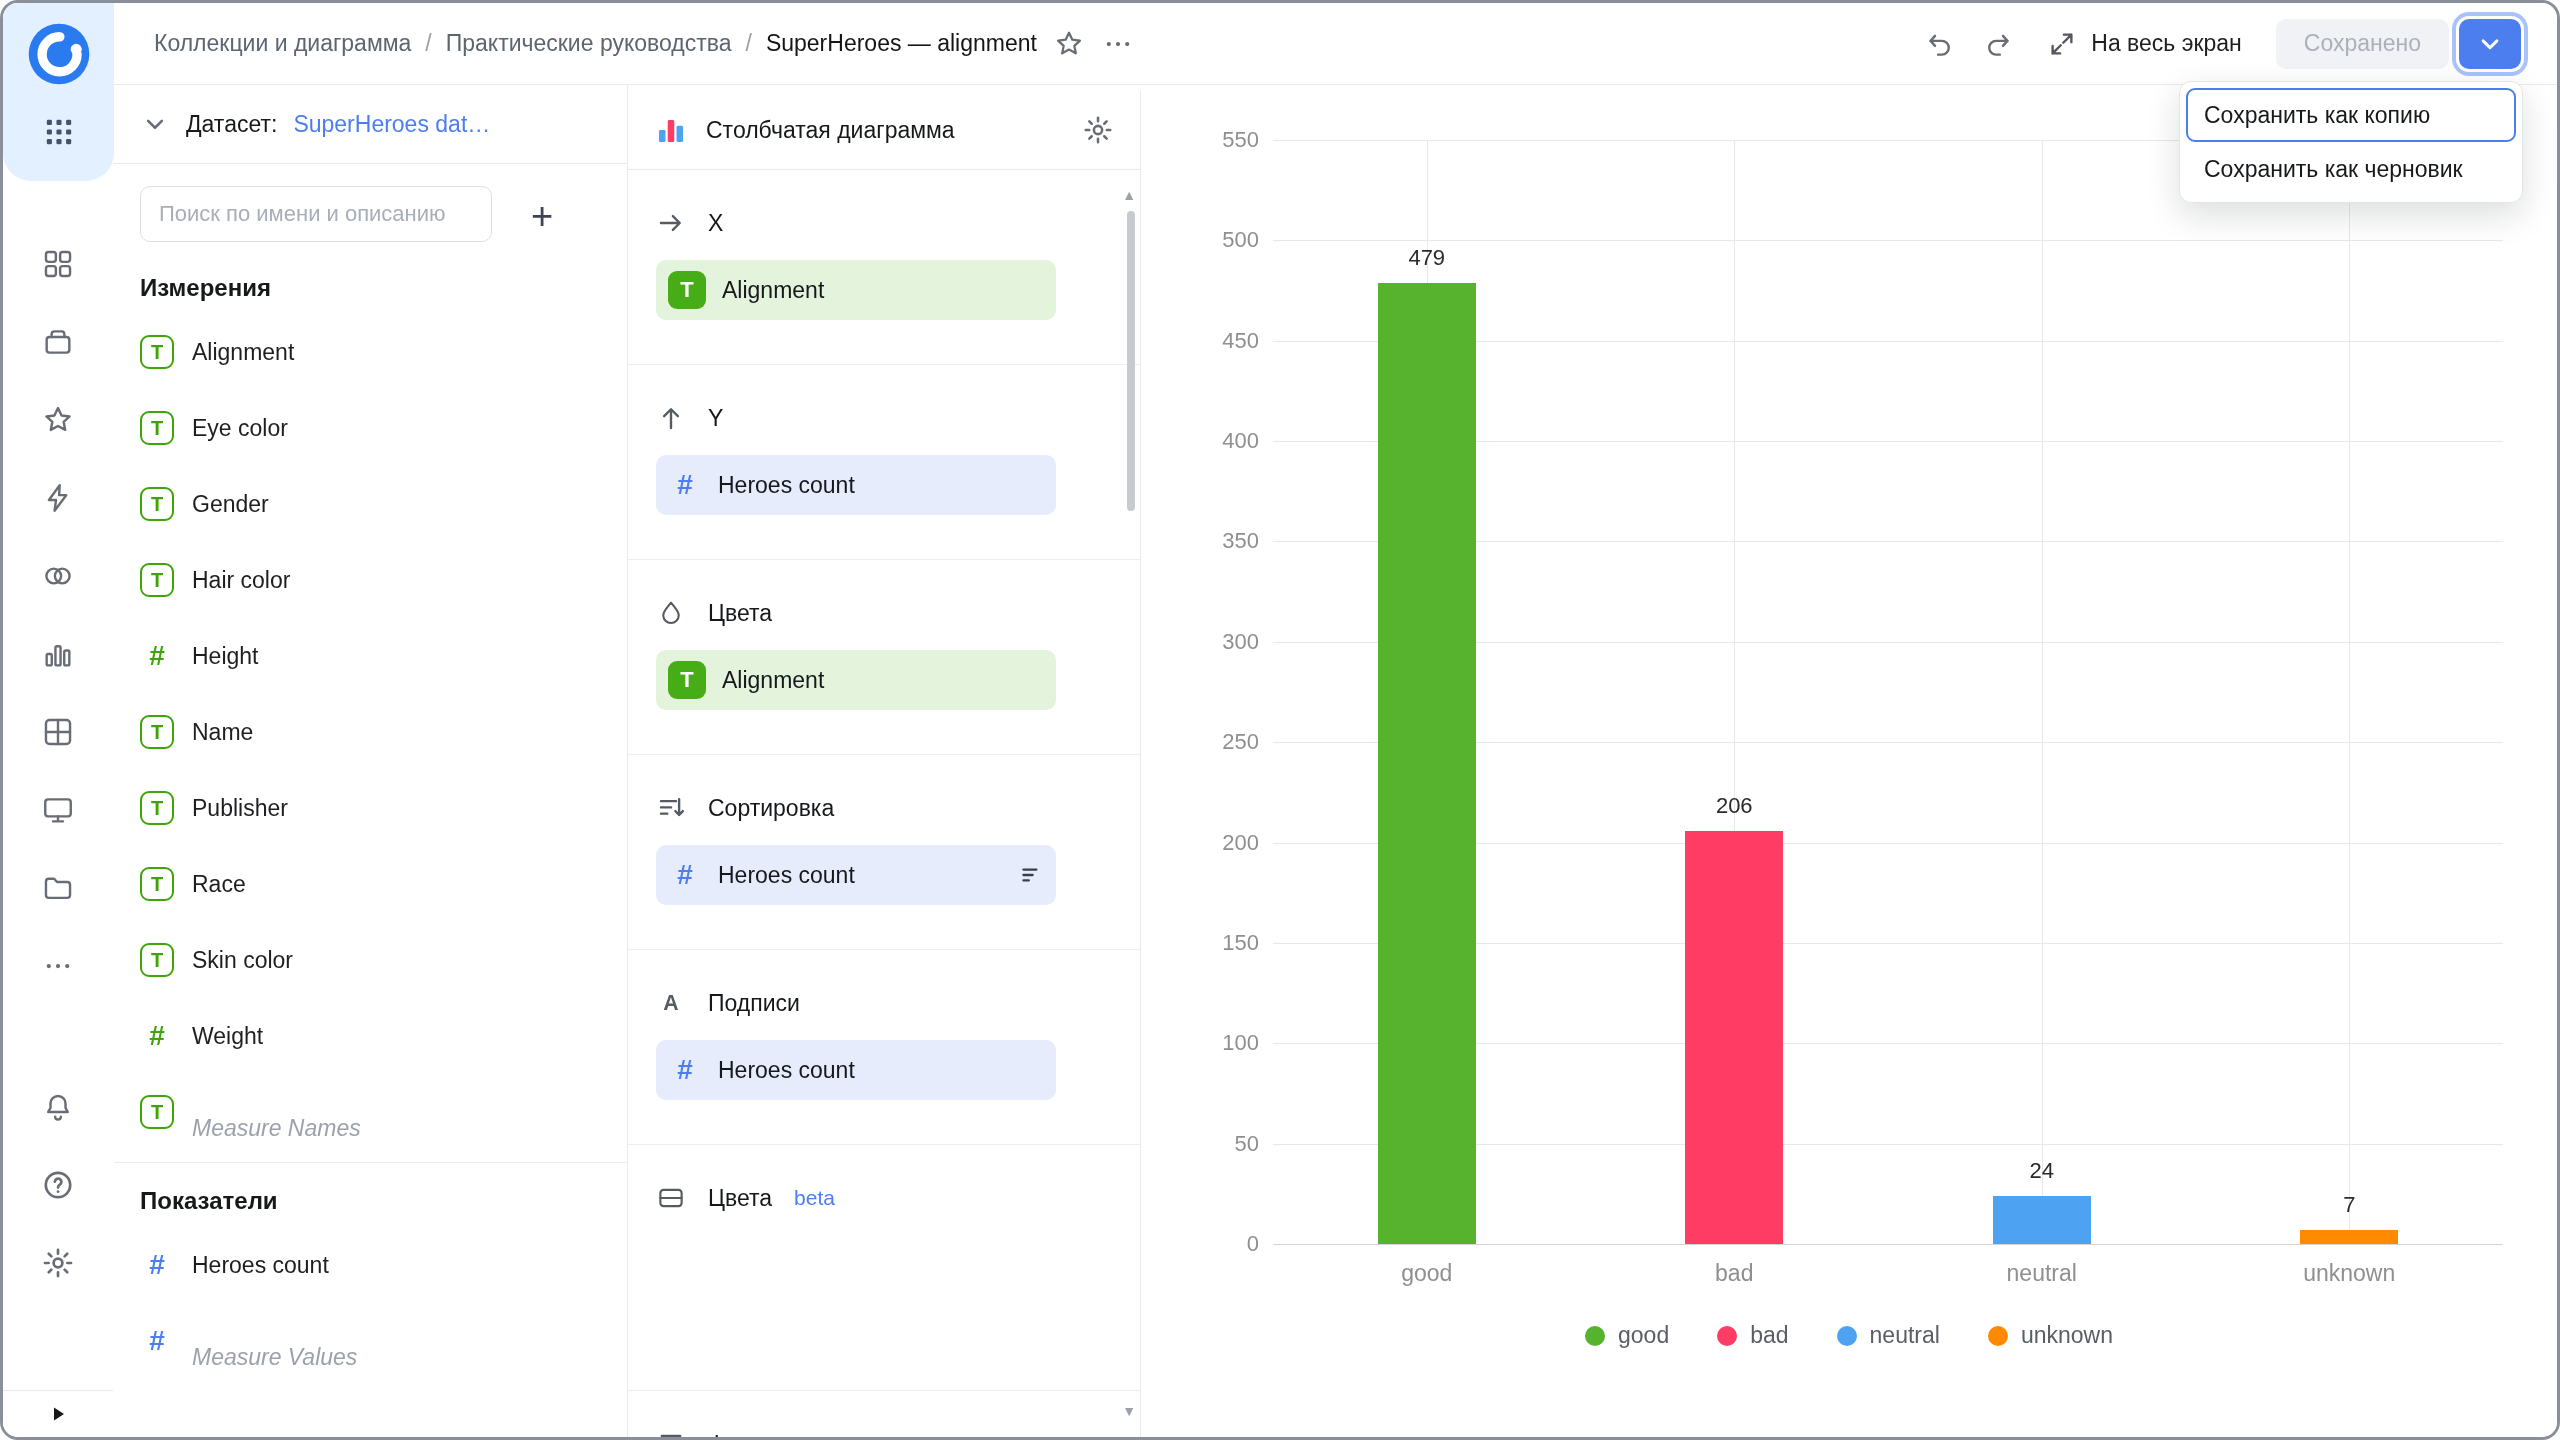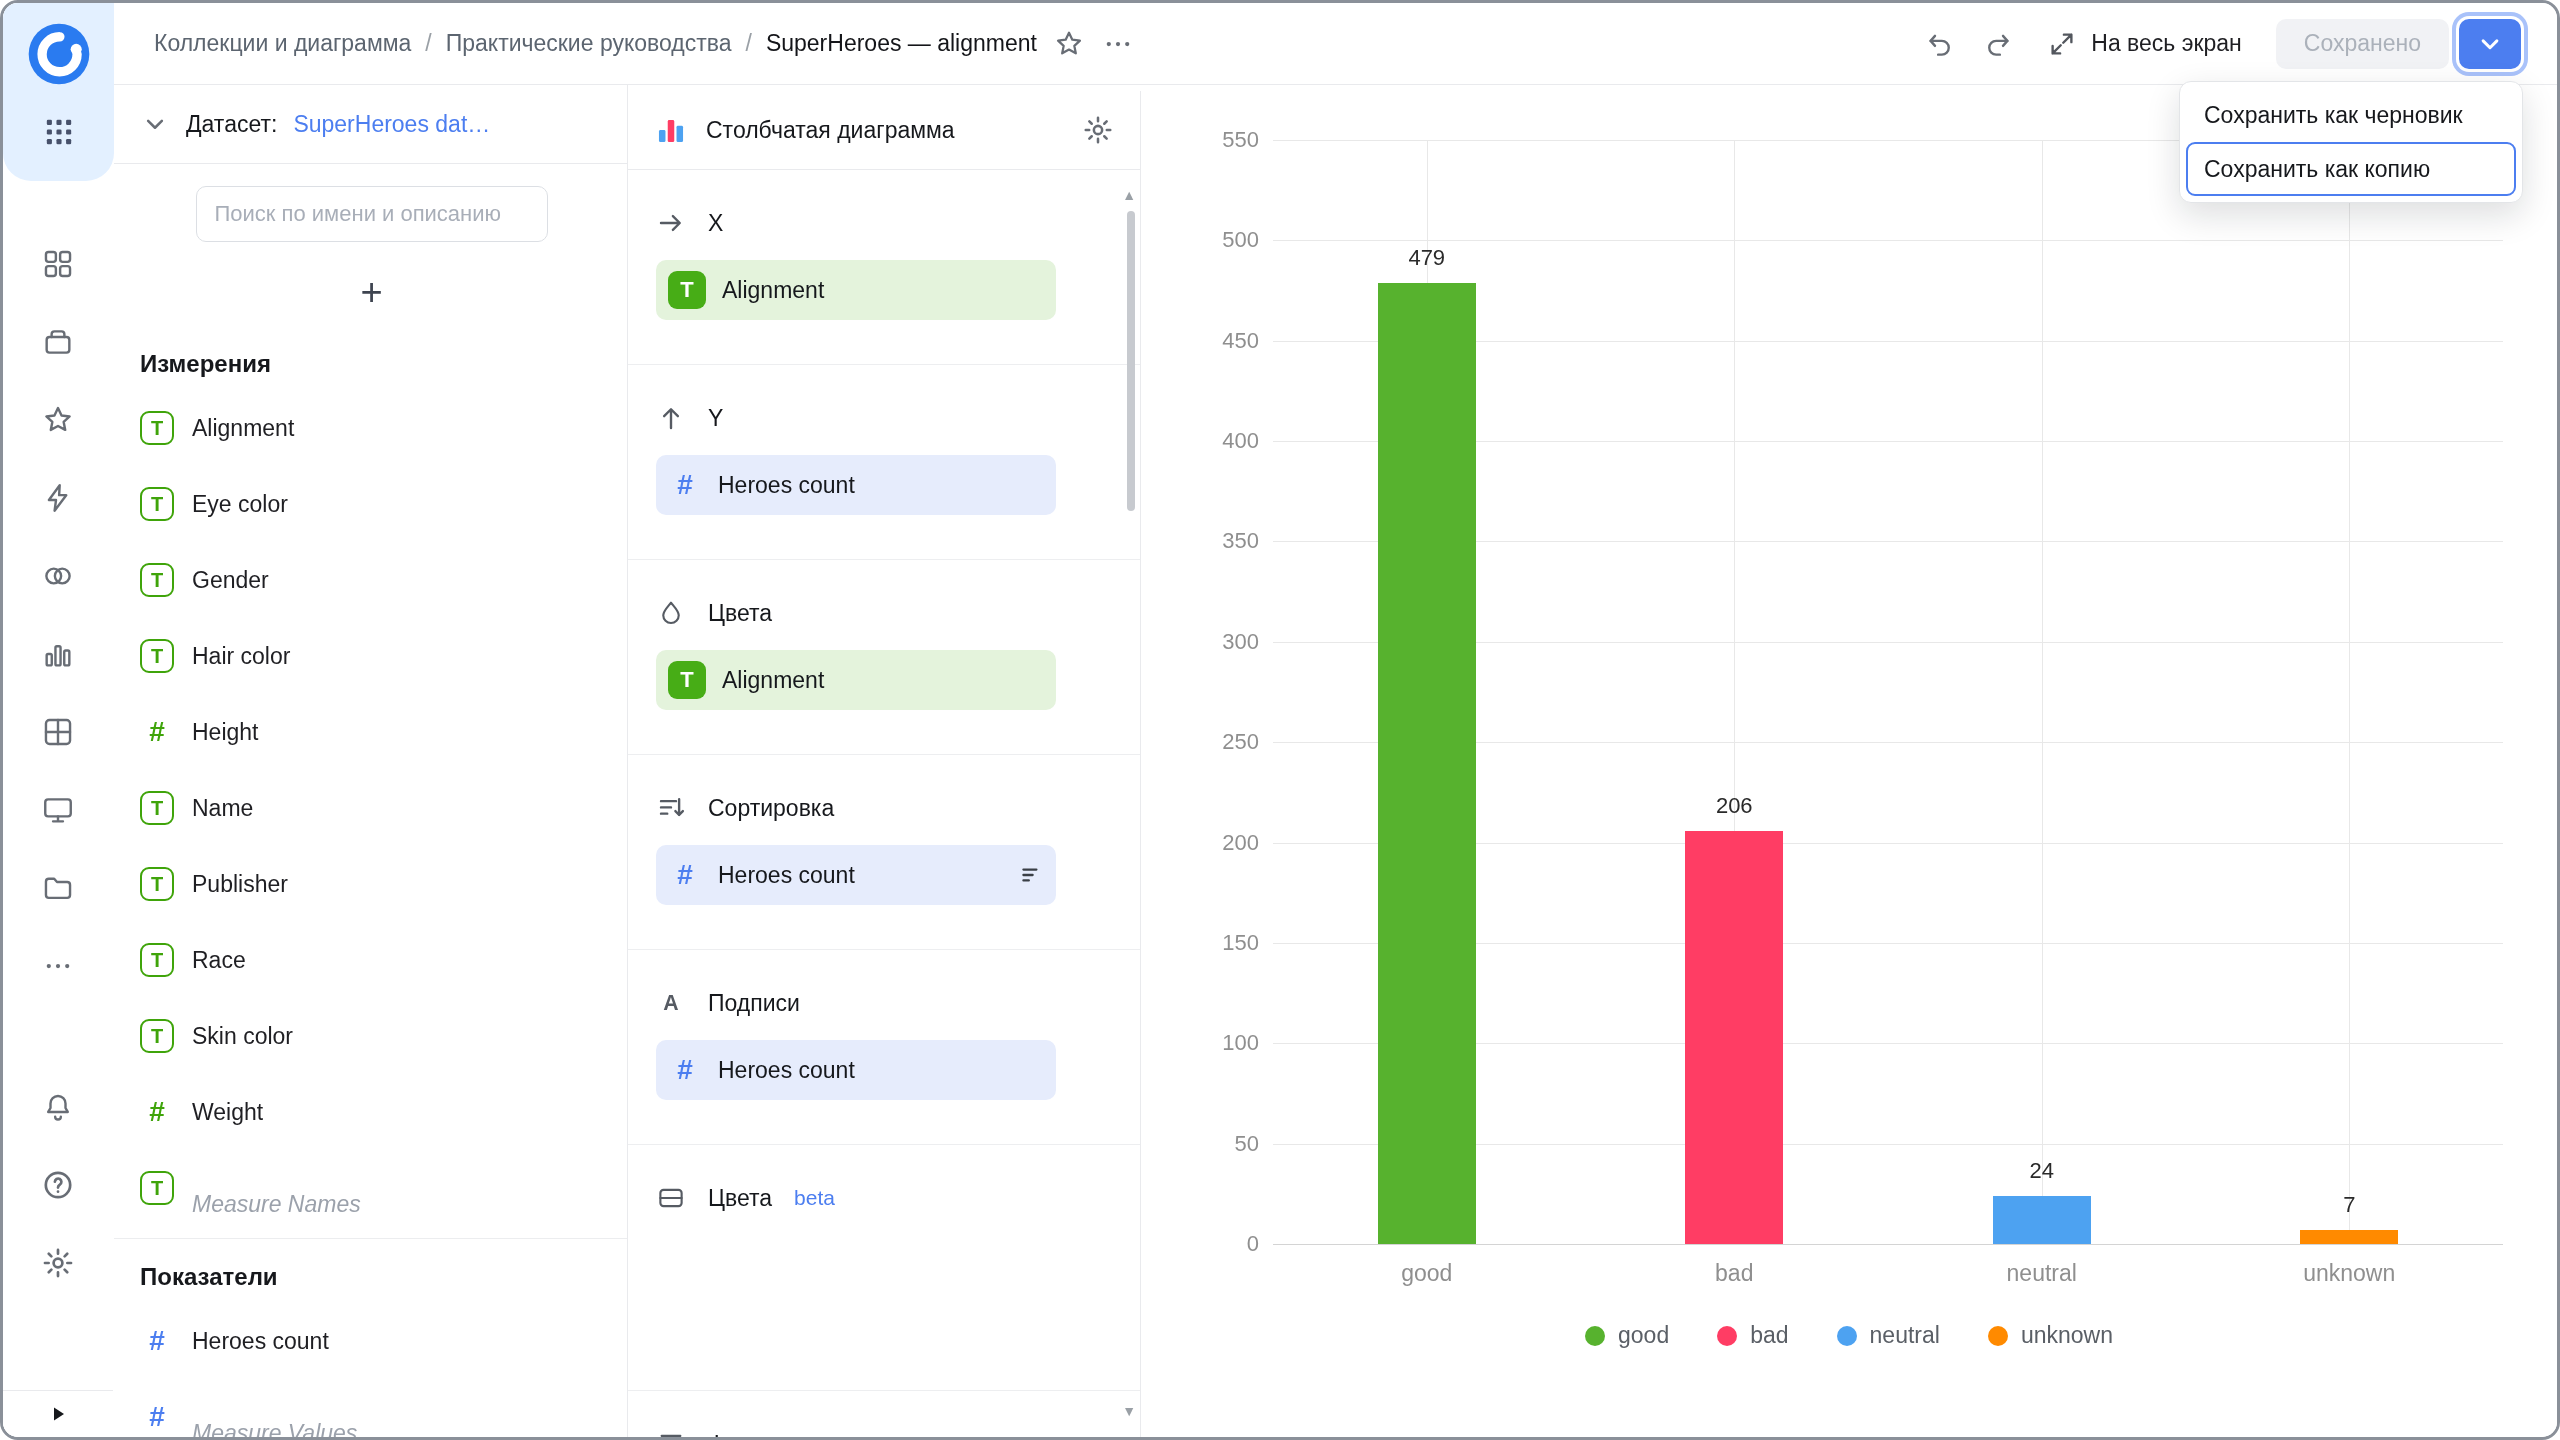--- a/index.html
+++ b/index.html
@@ -47,21 +47,21 @@
   .save-item{height:50px;display:flex;align-items:center;padding:0 16px;font-size:23px;border-radius:9px;
     border:2px solid transparent;cursor:pointer;color:#16181C;}
   .save-item.focused{border-color:#4C7EF0;}
 
   
   .fields-panel{position:absolute;left:111px;top:82px;width:514px;bottom:0;border-right:1px solid #E9EAED;
     overflow:hidden;background:#fff;box-sizing:border-box;}
   .dp-head{height:78px;border-bottom:1px solid #E9EAED;display:flex;align-items:center;gap:16px;padding:0 26px;font-size:23px;}
   .dp-label{color:#16181C;}
   .dp-name{color:#4C7EF0;cursor:pointer;}
-  .search-row{display:flex;align-items:center;gap:24px;padding:22px 24px 8px 26px;flex-direction:column;}
+  .search-row{display:flex;align-items:flex-end;gap:24px;padding:22px 24px 8px 26px;}
   .search-input{width:352px;height:56px;box-sizing:border-box;border:1px solid #DCDFE4;border-radius:10px;
     padding:0 18px;font-size:22px;font-family:inherit;color:#1F1F23;outline:none;}
   .search-input::placeholder{color:#A8AEB8;}
   .add-btn{width:52px;height:52px;background:none;border:none;font-size:38px;font-weight:300;color:#3E4450;
     cursor:pointer;line-height:1;font-family:inherit;}
   .group-title{font-size:24px;font-weight:700;padding:24px 26px 12px;color:#16181C;}
   .field-row{height:76px;display:flex;align-items:center;gap:18px;padding:0 26px;font-size:23px;cursor:pointer;}
   .f-ticon{width:34px;height:34px;box-sizing:border-box;border:2.4px solid #3FA40A;border-radius:9px;color:#3FA40A;
     display:flex;align-items:center;justify-content:center;font-weight:700;font-size:20px;}
   .f-hash{width:34px;text-align:center;font-size:28px;font-weight:600;color:#3FA40A;}
@@ -312,22 +312,22 @@
           <span class="icn " style="width: 30px; height: 30px;">
             <svg viewBox="0 0 24 24" fill="none" stroke="currentColor" stroke-width="2.4" stroke-linecap="round" stroke-linejoin="round">
               <path d="M6.5 9.5 12 15l5.5-5.5"></path>
             </svg>
           </span>
         </button>
     </div>
   </header>
 
   <div class="save-menu" id="save-menu">
+      <div class="save-item focused">Сохранить как копию</div>
       <div class="save-item">Сохранить как черновик</div>
-      <div class="save-item focused">Сохранить как копию</div>
     </div>
 
   <section class="fields-panel">
     <div class="dp-head">
       <button class="rail-btn">
           <span class="icn " style="width: 30px; height: 30px;">
             <svg viewBox="0 0 24 24" fill="none" stroke="currentColor" stroke-width="2" stroke-linecap="round" stroke-linejoin="round">
               <path d="M6.5 9.5 12 15l5.5-5.5"></path>
             </svg>
           </span>

